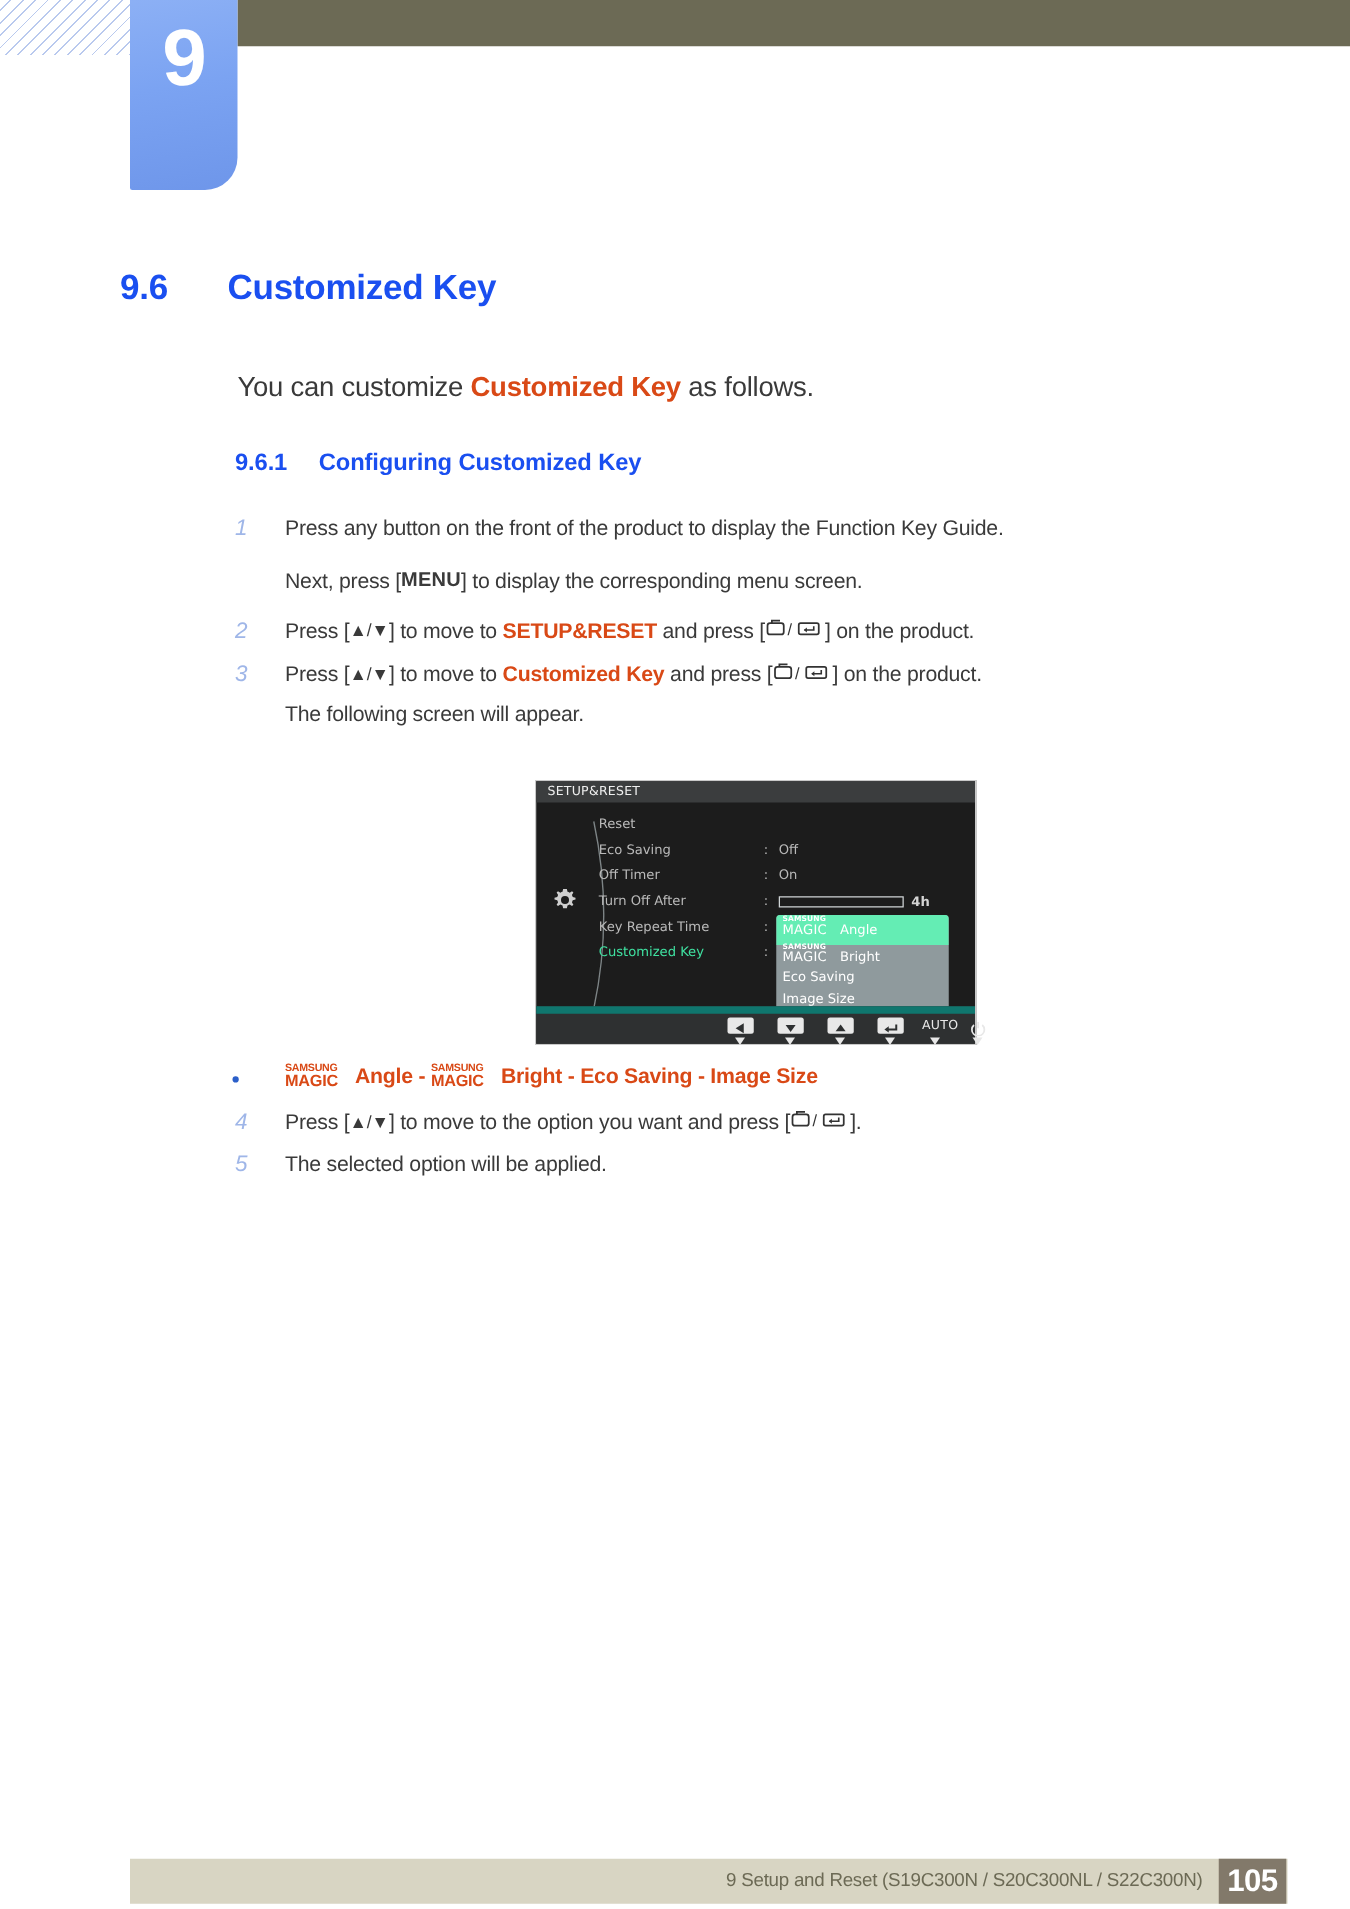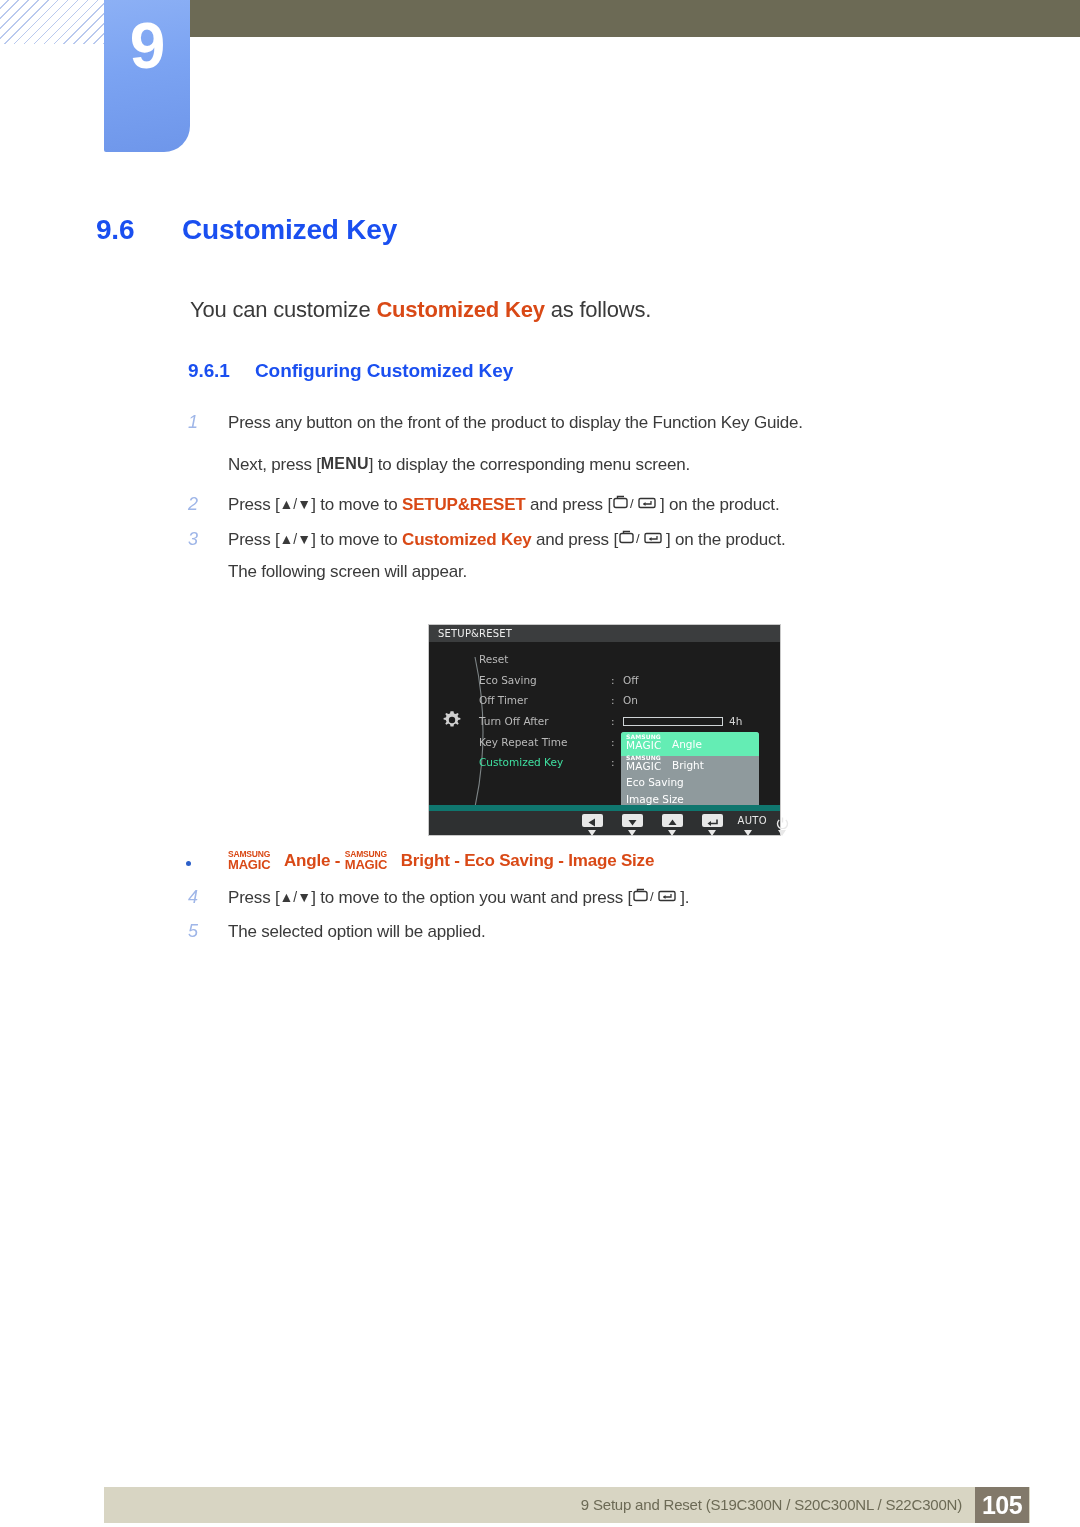--- a/index.html
+++ b/index.html
@@ -225,20 +225,21 @@
   .osd-val {
     font-size: 10.5px;
     color: #b9b9b9;
     height: 20.7px;
     line-height: 20.7px;
   }
   .slider-row {
     height: 20.7px;
     line-height: 20.7px;
     position: relative;
+    font-weight: bold;
   }
   .slider-track {
     display: inline-block;
     width: 100px;
     height: 9px;
     border: 1px solid #cfd4d6;
     box-sizing: border-box;
     vertical-align: 0px;
     background: #1c1c1c;
   }

